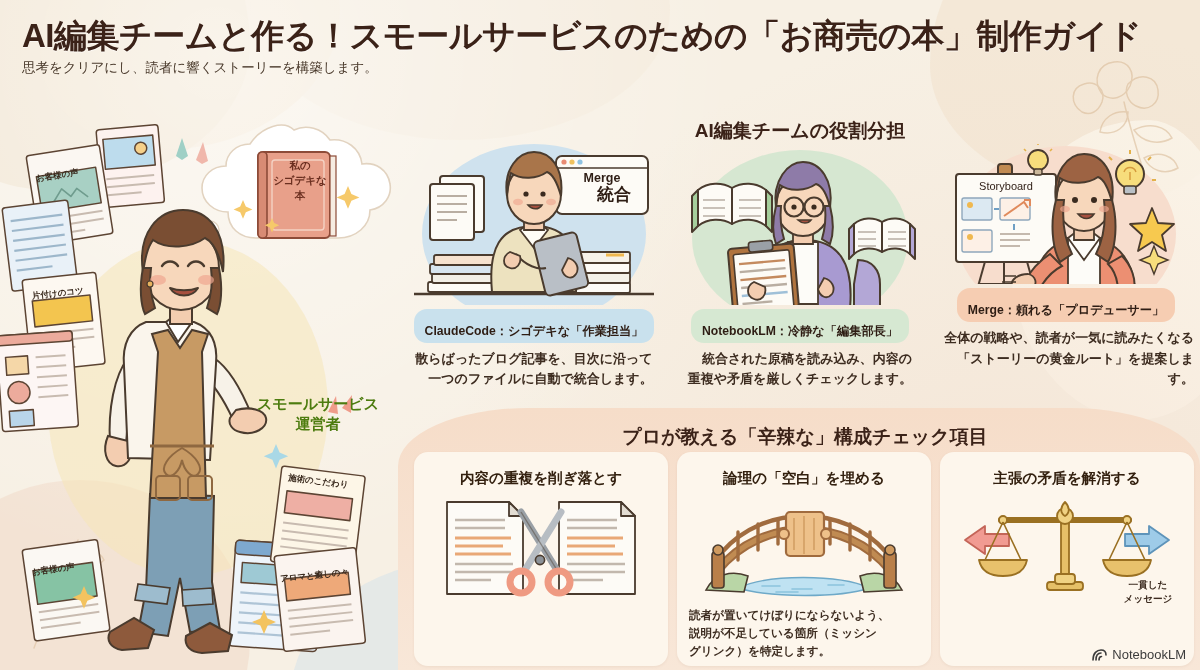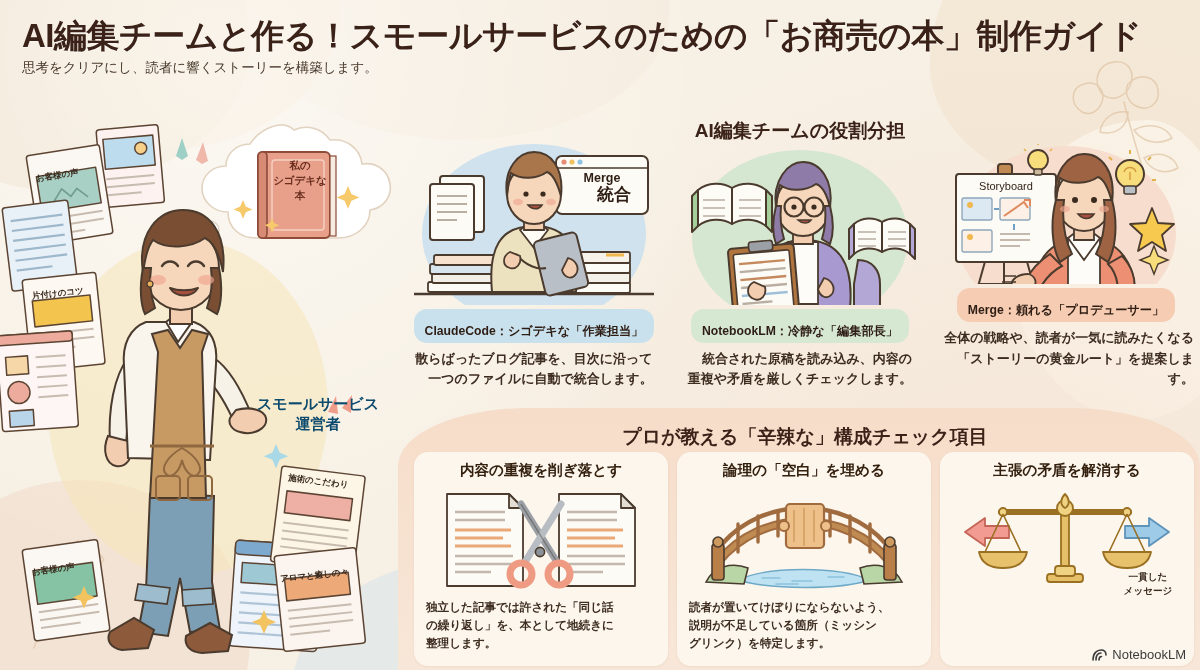--- a/index.html
+++ b/index.html
@@ -86,30 +86,30 @@
     border-radius: 130px 130px 0 0 / 58px 58px 0 0;
     z-index: 2;
   }
   #checks { position: absolute; left: 414px; top: 452px; width: 780px; height: 214px;
             display: flex; gap: 9px; z-index: 5; }
   .check {
     width: 254px; background: #fdf6ec; border-radius: 14px;
     padding: 9px 12px 10px; display: flex; flex-direction: column; align-items: center;
     box-shadow: 0 1px 3px rgba(120,80,50,.08);
   }
-  .check-title { font-size: 14.6px; font-weight: 700; color: #33200f; white-space: nowrap; }
+  .check-title { font-size: 14.6px; font-weight: 700; color: #33200f; white-space: nowrap; margin-top: 8px; }
   .check-art { width: 224px; height: 106px; margin-top: 6px; position: relative; }
   .check-desc { margin-top: 6px; font-size: 11.6px; color: #3d2c20; line-height: 1.56;
                 align-self: flex-start; white-space: pre-line; font-weight: 600; }
 
   
   #hero { position: absolute; left: 0px; top: 108px; width: 410px; height: 562px; z-index: 4; }
   #hero-label {
     position: absolute; left: 243px; top: 286px; width: 150px; text-align: center;
-    font-size: 15px; font-weight: 700; color: #0c4a6e; line-height: 1.35;
+    font-size: 15px; font-weight: 700; color: #4d7c0f; line-height: 1.35;
     white-space: pre-line; z-index: 7;
   }
   .hero-note { position: absolute; font-size: 8.5px; font-weight: 700; color: #3a2a1e;
                white-space: nowrap; z-index: 8; }
 
   
   #watermark {
     position: absolute; right: 14px; bottom: 8px; display: flex; align-items: center;
     gap: 5px; font-size: 13px; color: #3c3c3c; font-weight: 500; z-index: 9;
   }
@@ -588,23 +588,20 @@
           <g>
             <path d="M92 18 L128 76" stroke="#9aa0a6" stroke-width="7" stroke-linecap="round"></path>
             <path d="M132 18 L96 76" stroke="#b7bdc3" stroke-width="7" stroke-linecap="round"></path>
             <path d="M92 18 L128 76" stroke="#4a3b2e" stroke-width="1.4" fill="none" opacity=".45"></path>
             <circle cx="92" cy="88" r="11" fill="none" stroke="#ef9a82" stroke-width="7"></circle>
             <circle cx="130" cy="88" r="11" fill="none" stroke="#ef9a82" stroke-width="7"></circle>
             <circle cx="111" cy="66" r="4.6" fill="#8c9298" stroke="#4a3b2e" stroke-width="1.6"></circle>
           </g>
         </svg>
       </div>
-      <div class="check-desc">独立した記事では許された「同じ話
-の繰り返し」を、本として地続きに
-整理します。</div>
     </div>
 
     <div class="check">
       <div class="check-title">論理の「空白」を埋める</div>
       <div class="check-art">
         <svg viewBox="0 0 224 106" width="224" height="106">
 
           <path d="M46 94 c30 -14 100 -14 132 0 -30 10 -100 10 -132 0Z" fill="#bfe2f2" stroke="#6ea9c8" stroke-width="1.4"></path>
           <g stroke="#8cc3dd" stroke-width="1.6" stroke-linecap="round">
             <path d="M70 92h18M100 95h20M136 91h16M84 98h22"></path>

